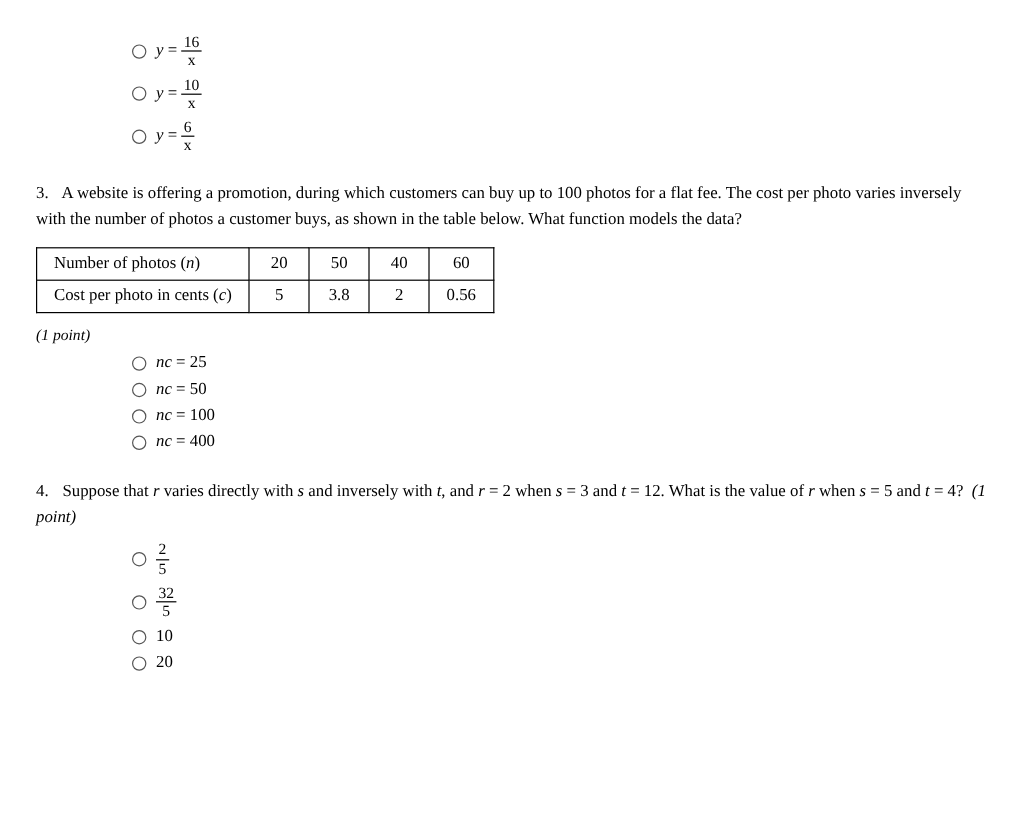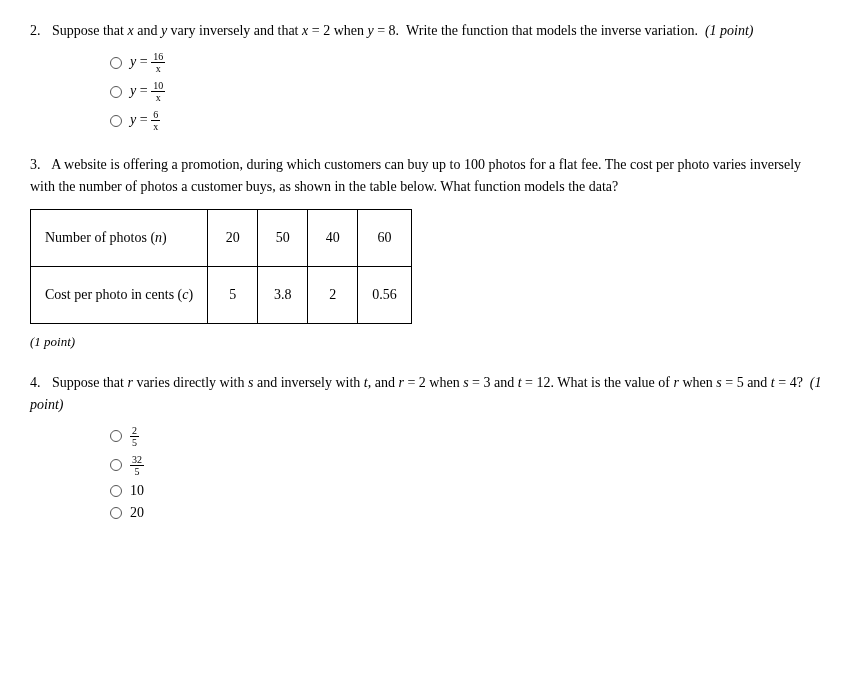--- a/index.html
+++ b/index.html
@@ -42,39 +42,39 @@
       border-radius: 50%;
       border: 1.5px solid #555;
       display: inline-block;
       flex-shrink: 0;
     }
     .fraction {
       display: inline-flex;
       flex-direction: column;
       align-items: center;
       vertical-align: middle;
-      font-size: 10px;
+      font-size: 13px;
       line-height: 1.1;
     }
     .fraction .numerator {
       border-bottom: 1px solid #000;
       padding: 0 2px;
     }
     .fraction .denominator {
       padding: 0 2px;
     }
     
     .data-table {
       border-collapse: collapse;
       margin: 10px 0;
       font-size: 14px;
     }
     .data-table td {
       border: 1px solid #000;
-      padding: 20px 14px;
+      padding: 5px 14px;
       text-align: left;
     }
     .data-table td.num-cell {
       text-align: center;
       min-width: 50px;
     }
     .italic-point {
       font-style: italic;
       font-size: 13px;
       margin-top: 4px;
@@ -87,24 +87,20 @@
     }
     .q4-intro {
       line-height: 1.6;
       margin-bottom: 8px;
     }
   </style>
 </head>
 <body>
 
 <div class="question-block">
-  <div class="question-text">
-    <span class="question-number">2.</span>
-    Suppose that <em>x</em> and <em>y</em> vary inversely and that <em>x</em> = 2 when <em>y</em> = 8. &nbsp;Write the function that models the inverse variation. &nbsp;<span class="point-label">(1 point)</span>
-  </div>
   <ul class="options-list">
     <li>
       <span class="radio-circle"></span>
       <span>
         <em>y</em> = <span class="fraction">
             <span class="numerator">16</span>
             <span class="denominator">x</span>
           </span>
       </span>
     </li>
@@ -150,20 +146,38 @@
       <td class="num-cell">5</td>
       <td class="num-cell">3.8</td>
       <td class="num-cell">2</td>
       <td class="num-cell">0.56</td>
     </tr>
   </tbody>
     </table>
 
   <div class="italic-point">(1 point)</div>
 
+  <ul class="options-list">
+    <li>
+      <span class="radio-circle"></span>
+      <span><em>nc</em> = 25</span>
+    </li>
+    <li>
+      <span class="radio-circle"></span>
+      <span><em>nc</em> = 50</span>
+    </li>
+    <li>
+      <span class="radio-circle"></span>
+      <span><em>nc</em> = 100</span>
+    </li>
+    <li>
+      <span class="radio-circle"></span>
+      <span><em>nc</em> = 400</span>
+    </li>
+  </ul>
 </div>
 
 <div class="question-block">
   <div class="question-text q4-intro">
     <span class="question-number">4.</span>
     Suppose that <em>r</em> varies directly with <em>s</em> and inversely with <em>t</em>, and <em>r</em> = 2 when <em>s</em> = 3 and <em>t</em> = 12.  What is the value of <em>r</em> when <em>s</em> = 5 and <em>t</em> = 4? &nbsp;<span class="point-label">(1 point)</span>
   </div>
   <ul class="options-list">
     <li>
       <span class="radio-circle"></span>

